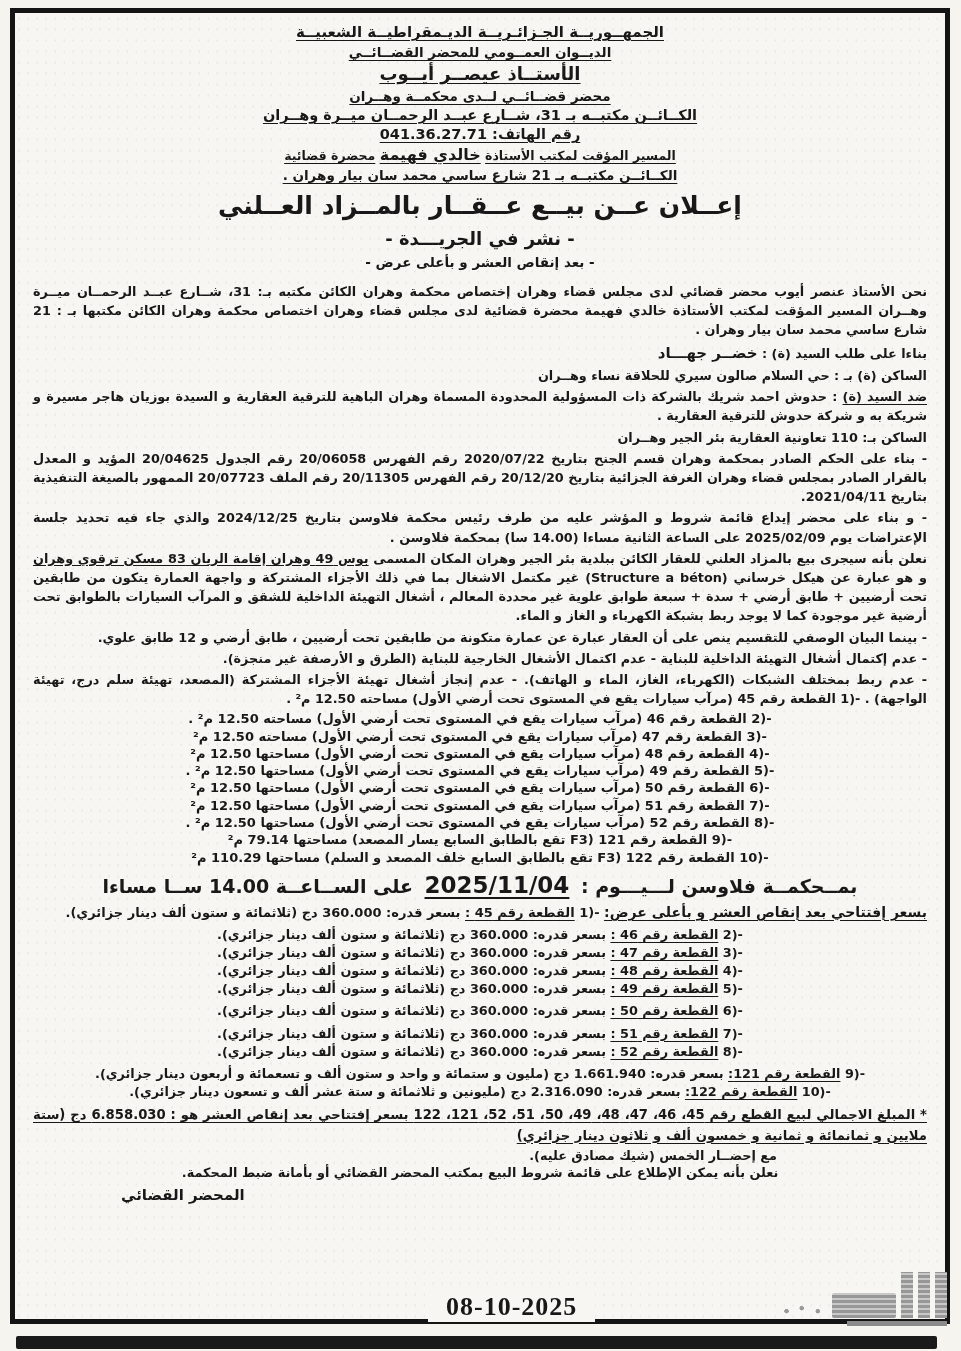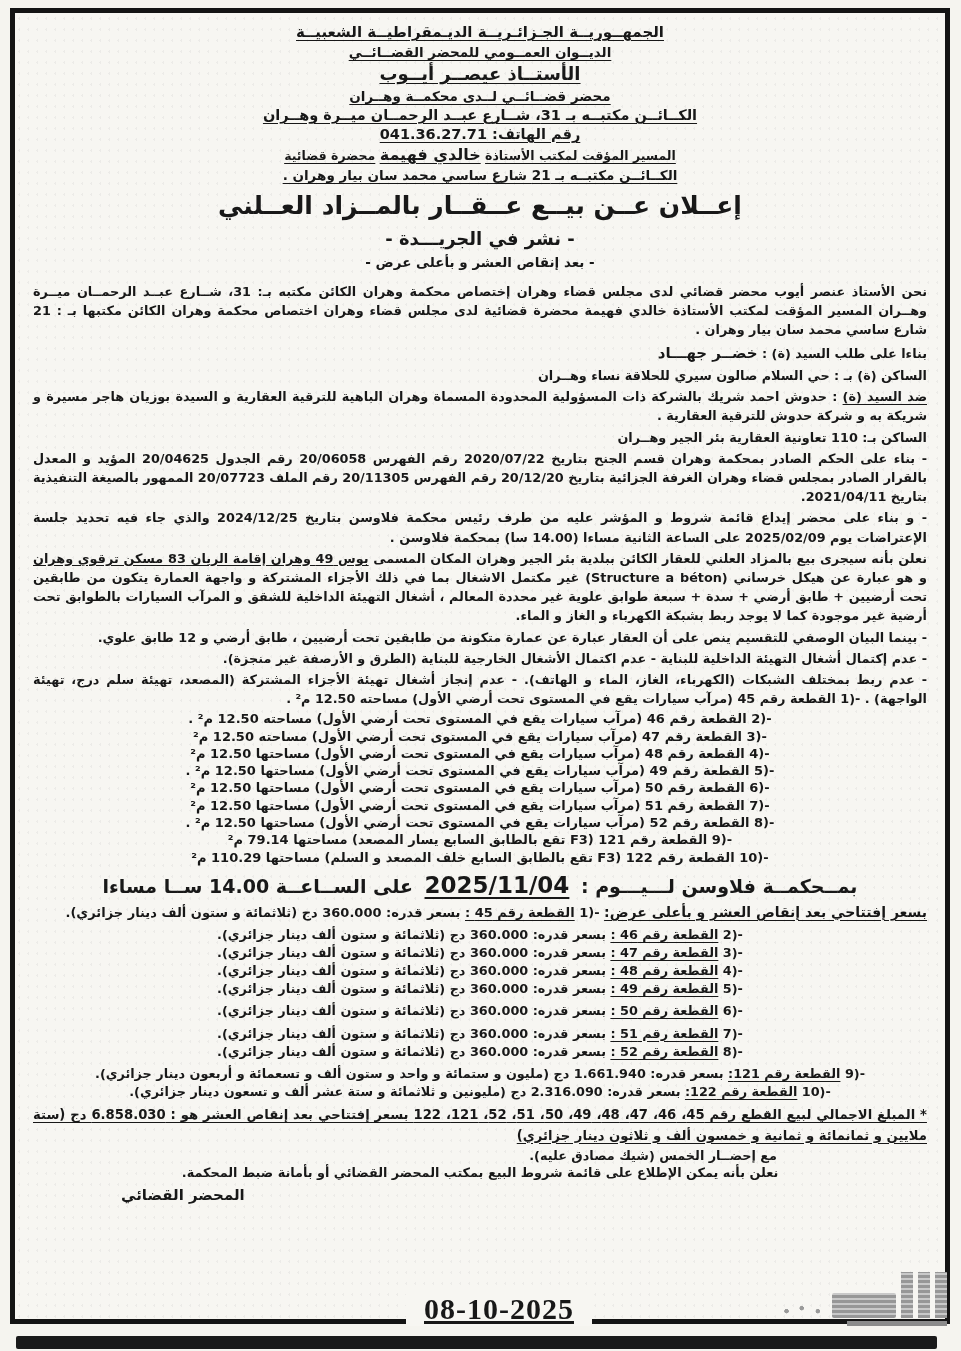--- a/index.html
+++ b/index.html
@@ -61,24 +61,24 @@
   .lead-p .lead{font-size:14px}
   .price-row{text-align:center;font-weight:700;font-size:12.8px;line-height:1.42}
   .gap{margin-top:4px}
   
   .total{font-weight:700;font-size:13.2px;line-height:1.55;text-align:justify;text-decoration:underline;text-underline-offset:3px;margin-top:4px}
   .fifth{font-weight:700;font-size:12.8px;text-align:right;padding-right:150px;margin-top:2px}
   .inspection{font-weight:700;font-size:12.8px;text-align:center;margin-top:2px}
   .signature{font-weight:700;font-size:15px;text-align:left;padding:6px 0 0 88px}
   
   .datestamp{
-    position:absolute;left:406px;top:1292px;z-index:4;
+    position:absolute;left:428px;top:1292px;z-index:4;
     font-family:"Liberation Serif","DejaVu Serif",serif;
-    font-size:30px;font-weight:700;letter-spacing:1px;
-    background:#f7f6f2;padding:0 18px;text-decoration:underline;
+    font-size:26px;font-weight:700;letter-spacing:1px;
+    background:#f7f6f2;padding:0 18px;
   }
   .masthead{
     position:absolute;right:14px;top:1272px;z-index:4;
     display:flex;flex-direction:column;align-items:flex-end;
   }
   .mh-row{display:flex;align-items:flex-end;gap:5px}
   .mh-stars{width:46px;height:12px;margin-bottom:2px;
     background:
       radial-gradient(circle 2px at 12% 60%,#9a9a9a 0 2px,transparent 2.5px),
       radial-gradient(circle 2px at 45% 35%,#9a9a9a 0 2px,transparent 2.5px),

